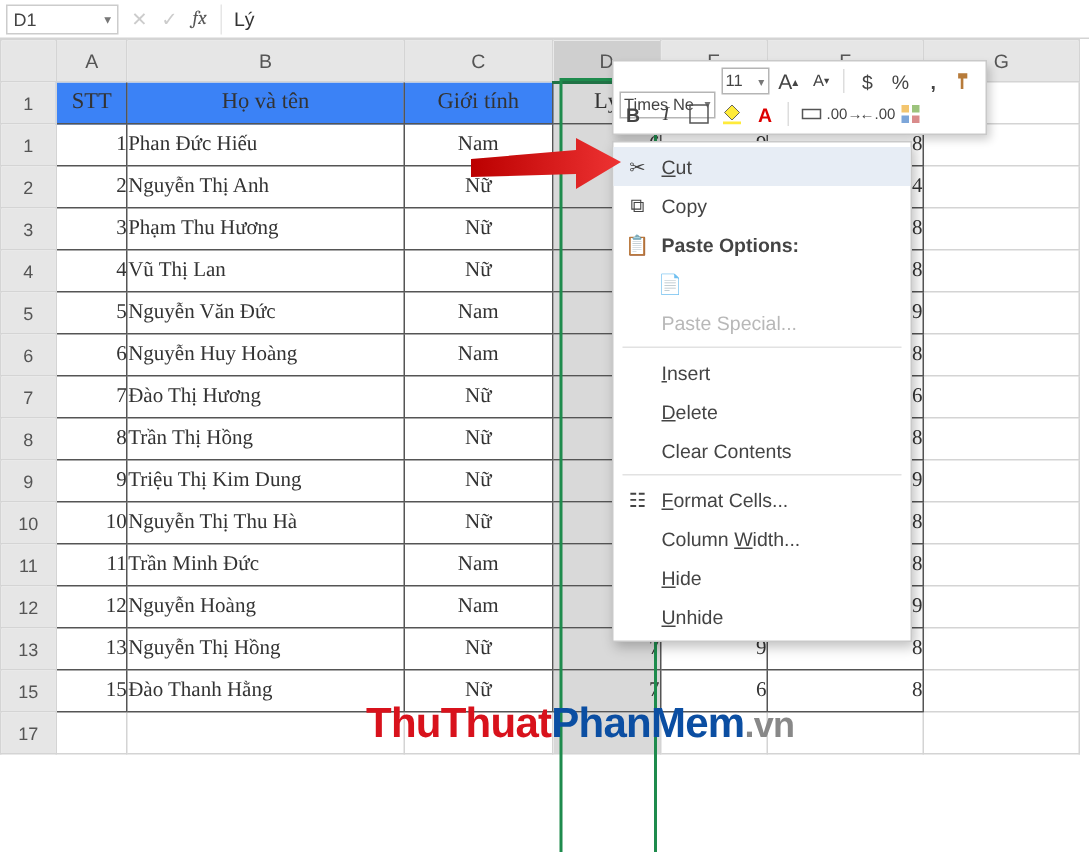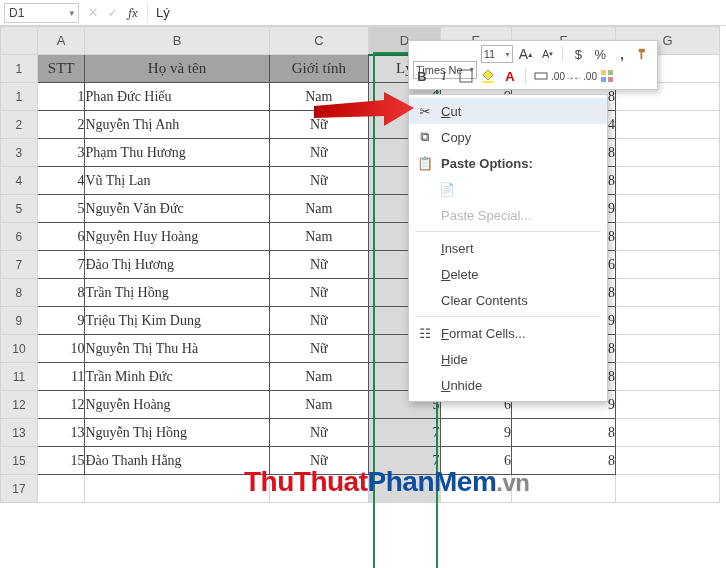--- a/index.html
+++ b/index.html
@@ -65,21 +65,21 @@
     font-size: 14px;
     font-family: "Times New Roman", serif;
     text-align: right;
     color: #333;
     background:#fff;
     white-space: nowrap; overflow:hidden;
   }
   .cell.center { text-align:center; }
   .cell.left { text-align:left; }
   .hdrcell {
-    background: #a3a3a3;
+    background: #3b82f6;
     font-family: "Times New Roman", serif;
     font-size: 15px;
     text-align: center;
     color:#333;
   }
   
   td.dark { border:1px solid #555; }
   th.sel-col { background:#cfcfcf; border-bottom:2px solid #217346; }
   td.sel-col { background:#d9d9d9; }
   
@@ -456,20 +456,23 @@
   </div>
   <div class="ctx-item">
     <span>Clear Contents</span>
   </div>
   <div class="ctx-sep"></div>
   <div class="ctx-item">
     <span class="ico">☷</span>
     <span><span class="accel">F</span>ormat Cells...</span>
   </div>
   <div class="ctx-item">
+    <span>Column <span class="accel">W</span>idth...</span>
+  </div>
+  <div class="ctx-item">
     <span><span class="accel">H</span>ide</span>
   </div>
   <div class="ctx-item">
     <span><span class="accel">U</span>nhide</span>
   </div>
 </div>
 
 <svg class="big-arrow" viewBox="0 0 100 40">
   <defs>
       <linearGradient id="ra" x1="0" y1="0" x2="1" y2="0">

